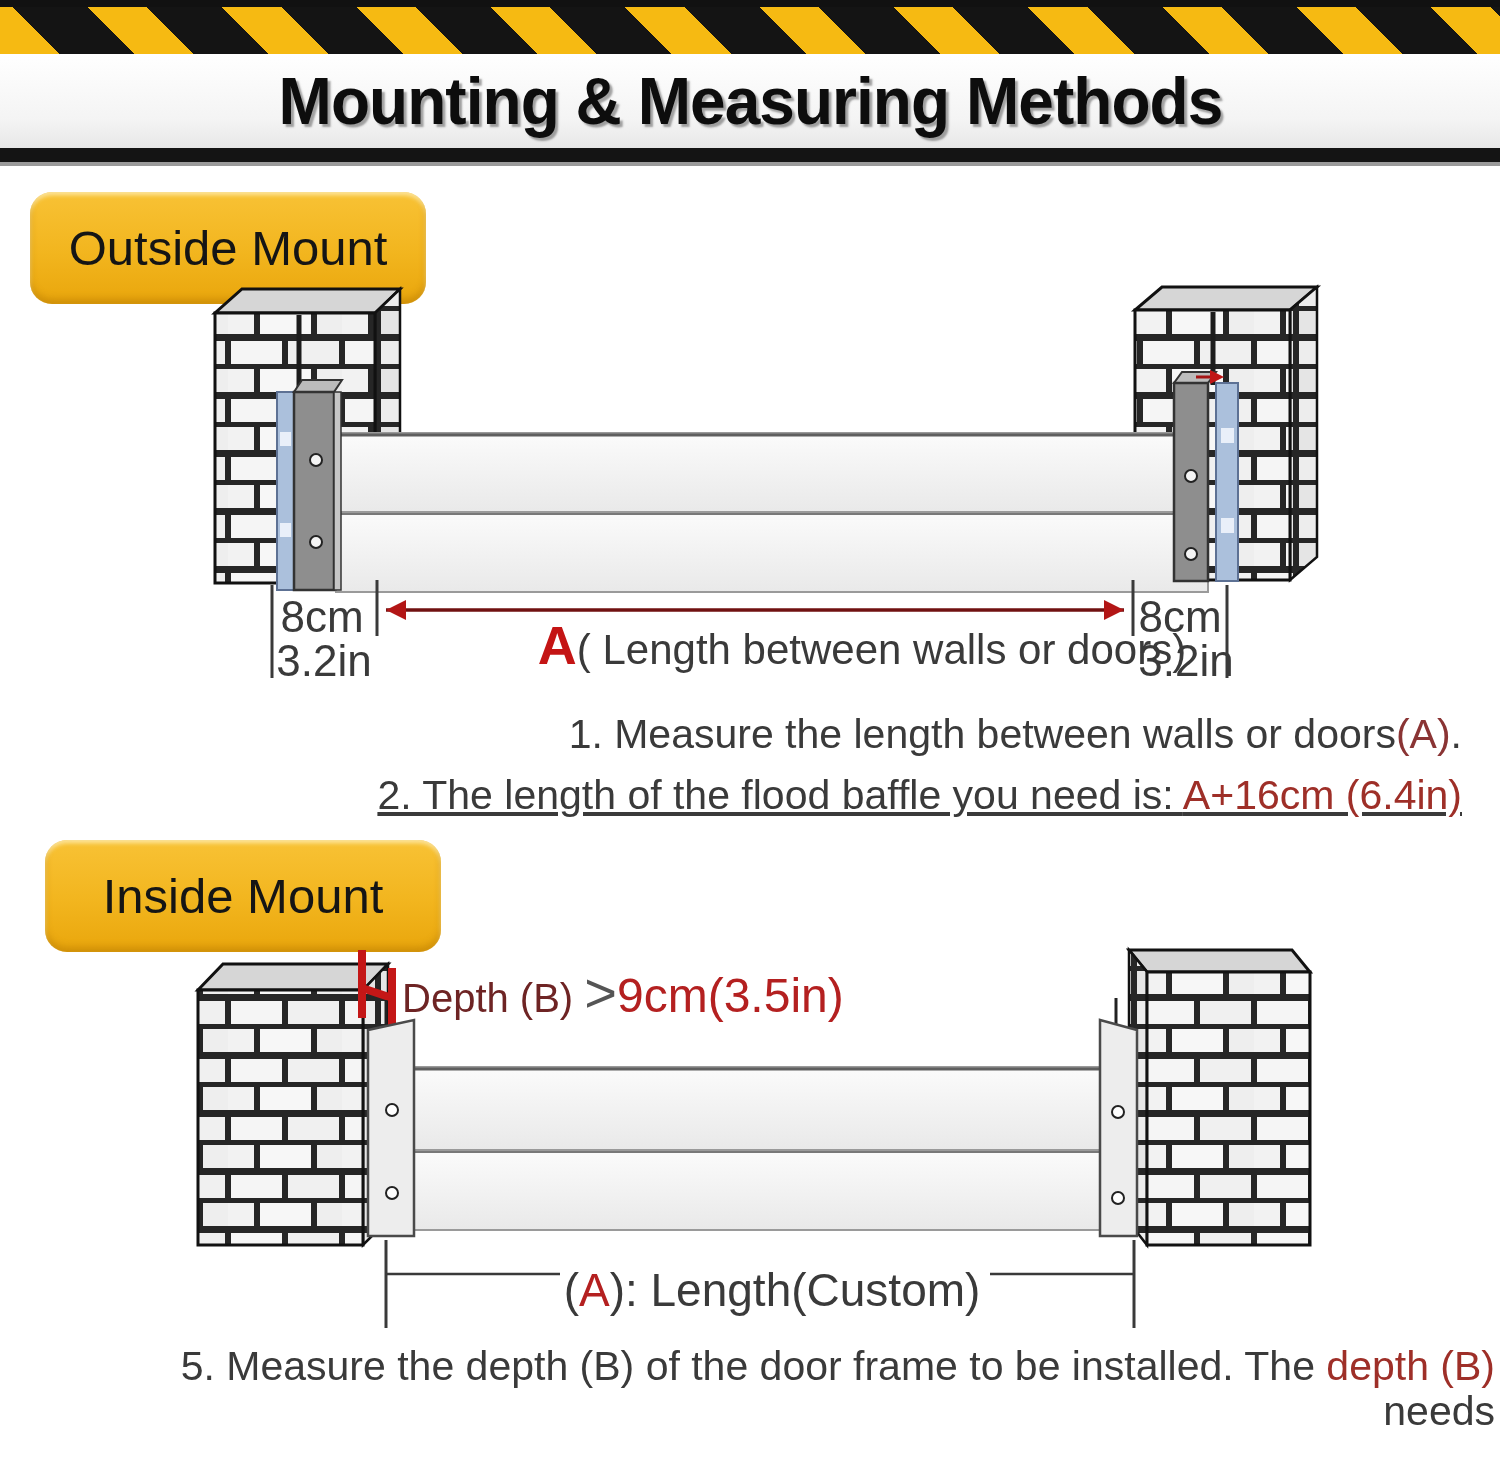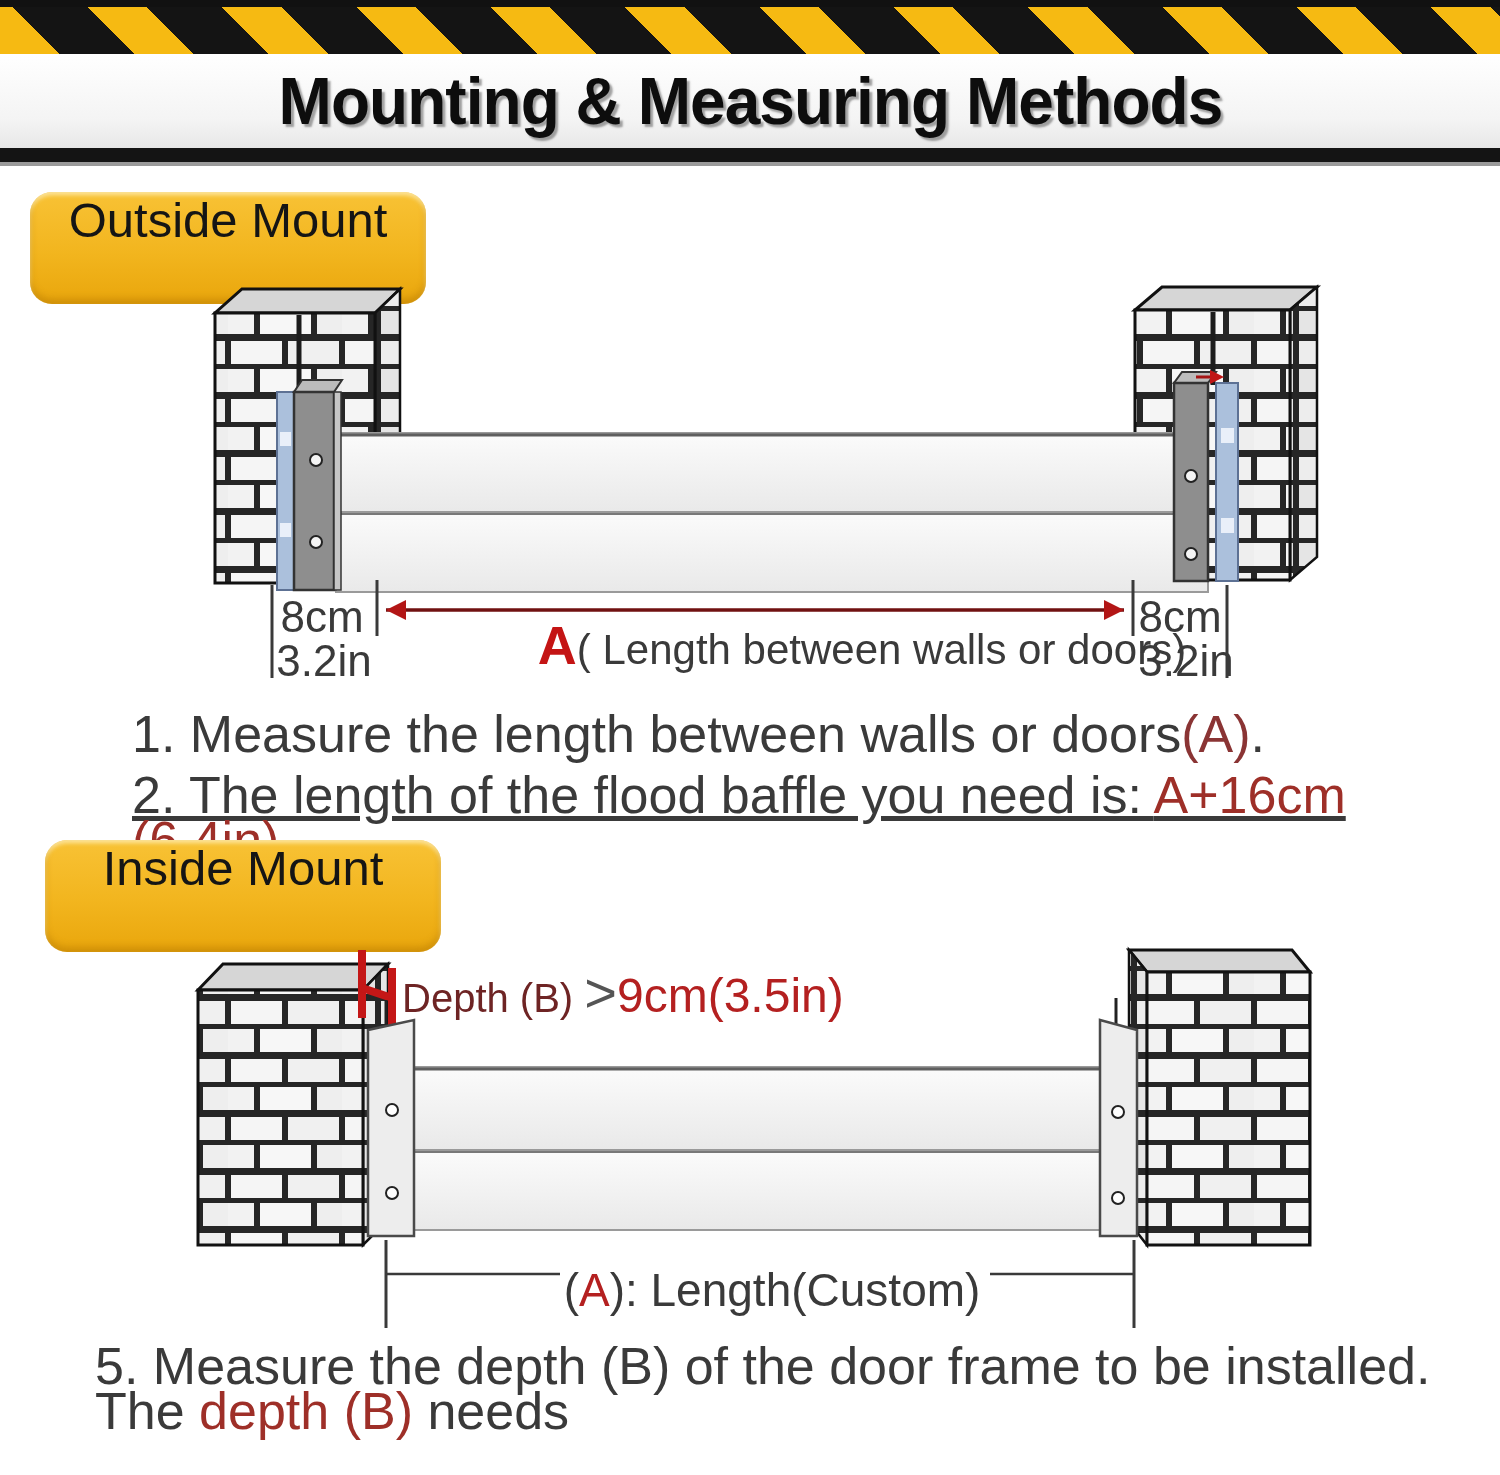--- a/index.html
+++ b/index.html
@@ -22,32 +22,32 @@
     font-size:66px;font-weight:bold;letter-spacing:-1px;color:#0d0d0d;
     text-shadow:3px 3px 2px rgba(90,90,90,.55);
     transform:scaleX(.97);white-space:nowrap;
   }
   #hdr-bar{position:absolute;left:0;top:148px;width:1500px;height:14px;background:#141414;border-bottom:4px solid #9a9a9a;}
   
   .badge{
     position:absolute;width:396px;height:112px;border-radius:22px;
     background:linear-gradient(180deg,#f8c235 0%,#f2b51e 55%,#e9a60c 100%);
     box-shadow:inset 0 -5px 7px rgba(175,115,0,.45), inset 0 3px 4px rgba(255,238,180,.85);
-    display:flex;align-items:flex-start;justify-content:center;
+    display:flex;align-items:center;justify-content:center;
     font-size:49px;color:#151515;
   }
   #badge-outside{left:30px;top:192px;}
   #badge-inside{left:45px;top:840px;}
   
   .diagram{position:absolute;left:0;width:1500px;}
   #diagram-outside{top:280px;height:425px;}
   #diagram-inside{top:940px;height:395px;}
   svg text{font-family:"Liberation Sans","DejaVu Sans",sans-serif;}
   
-  .instr{position:absolute;font-size:52px;color:#3a3a3a;}
+  .instr{position:absolute;font-size:41px;color:#3a3a3a;text-align:right;}
   .instr p{margin:0;line-height:45px;}
   #instr-outside{left:132px;top:712px;width:1330px;}
   #instr-outside p + p{margin-top:16px;text-decoration:underline;}
   #instr-inside{left:95px;top:1332px;width:1400px;}
   #instr-inside .gap{margin-top:12px;}
   .red-soft{color:#8a3434;}
   .red-strong{color:#9e2f28;}
 </style>
 </head>
 <body>

